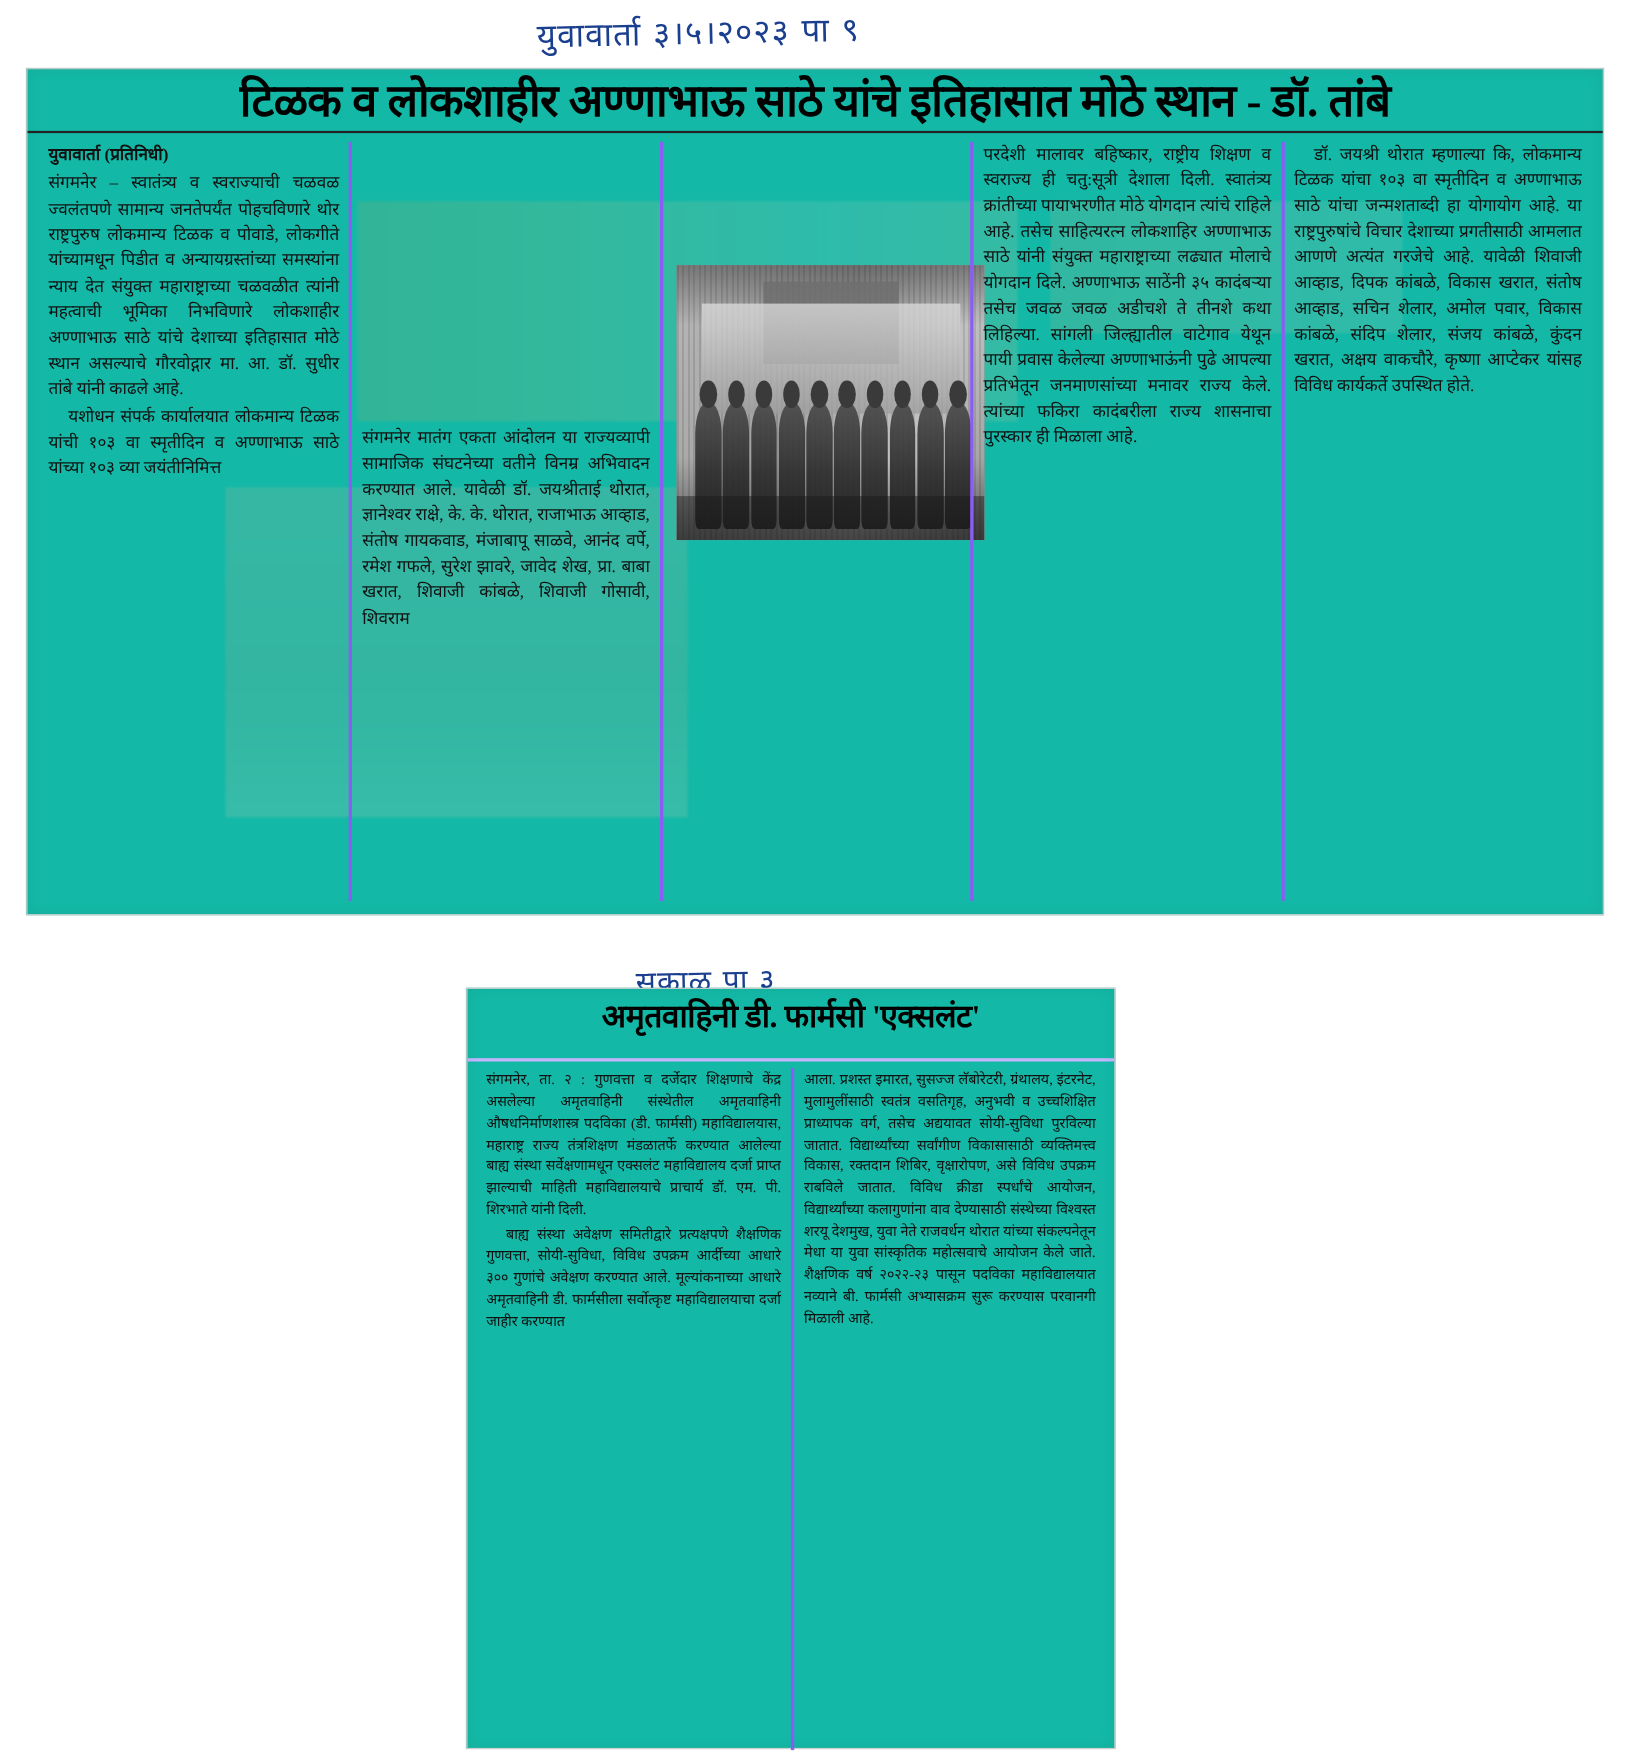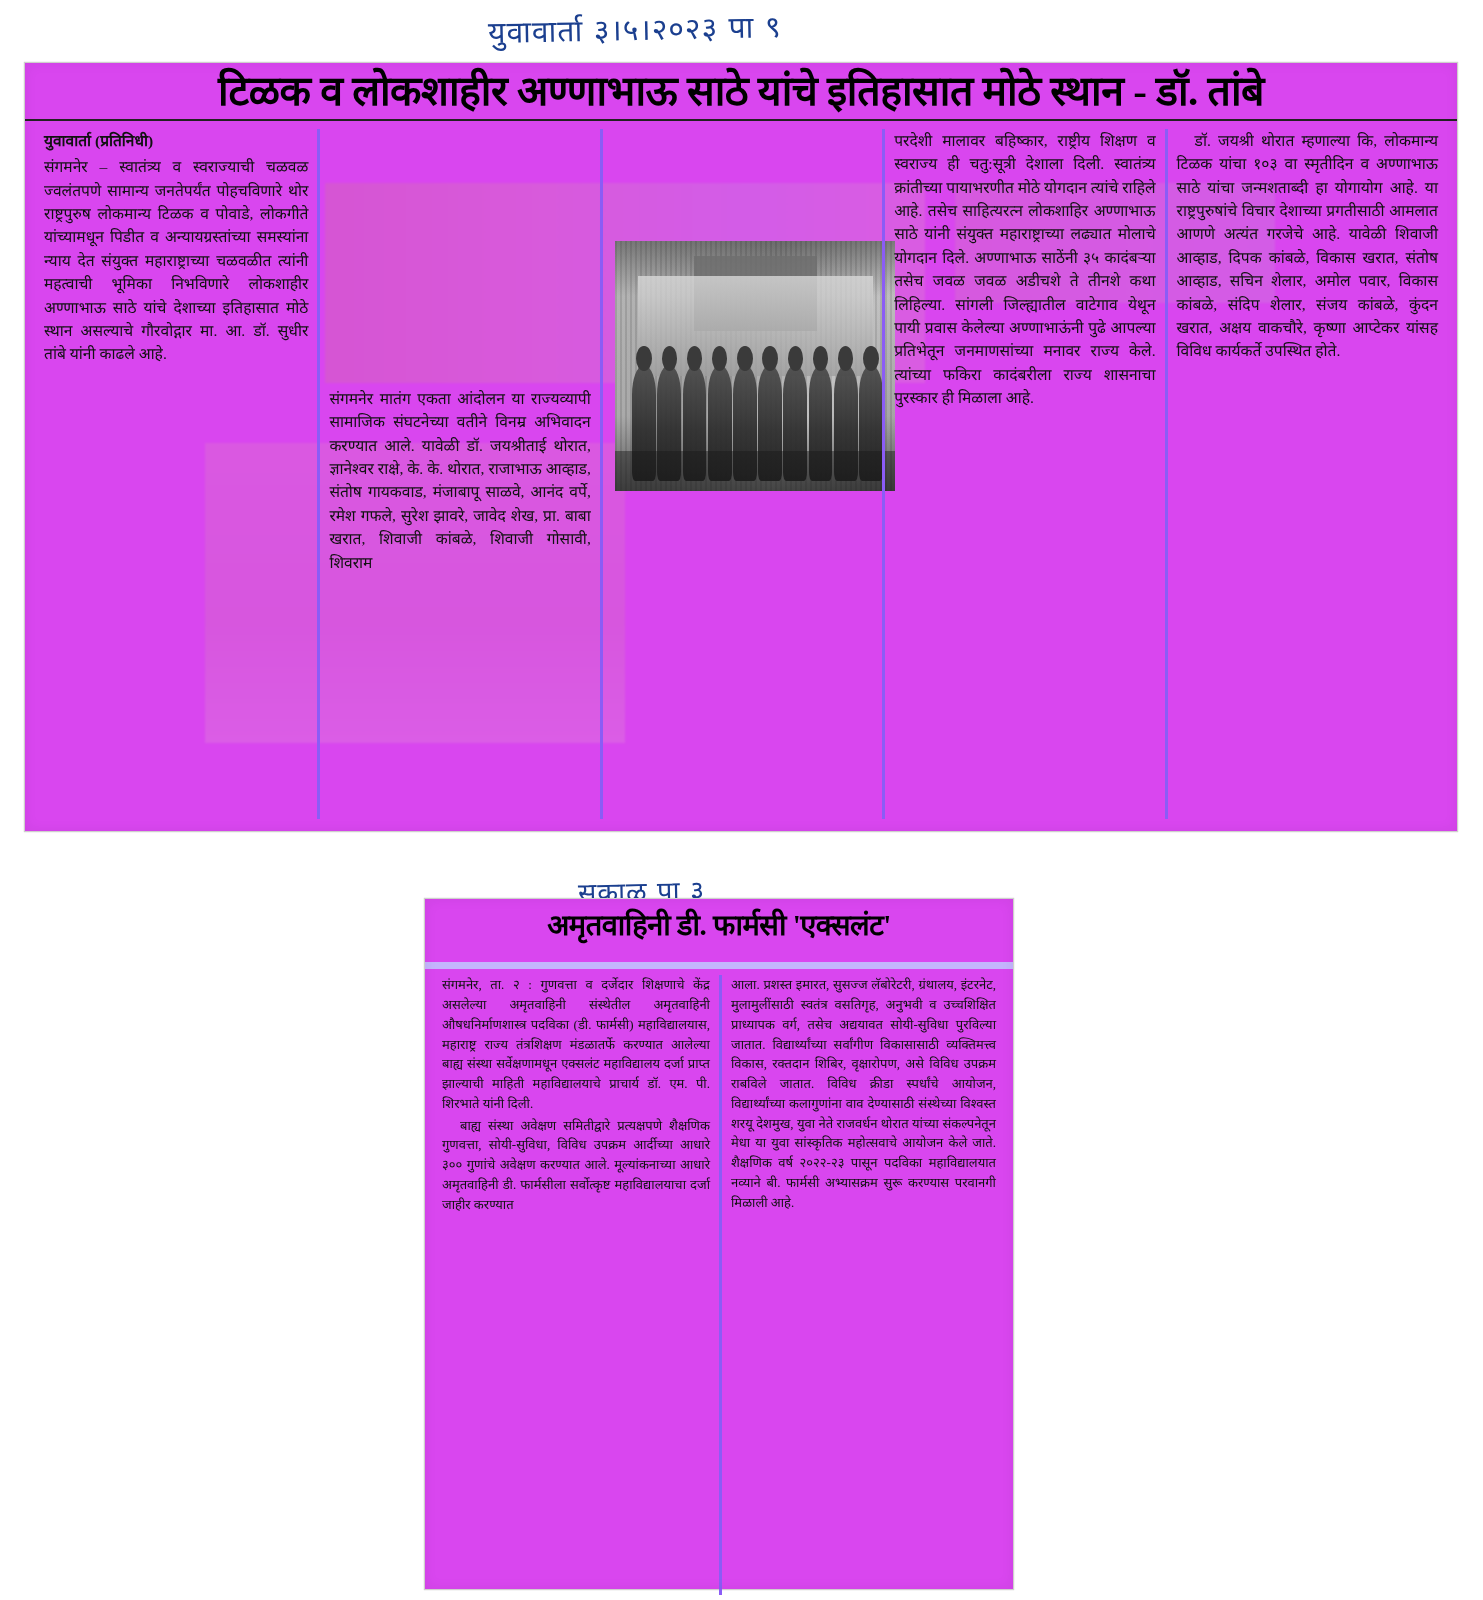--- a/index.html
+++ b/index.html
@@ -25,21 +25,21 @@
     letter-spacing: 1px;
     transform: rotate(-1.2deg);
     white-space: nowrap;
   }
   #hw-top { left: 488px; top: 8px; }
   #hw-mid { left: 578px; top: 872px; font-size: 27px; }
 
   
   .clipping {
     position: absolute;
-    background: #d946ef;
+    background: #14b8a6;
     border: 1px solid #cfcfcc;
     box-shadow: 0 0 1px rgba(0,0,0,0.25);
   }
   #clip-main {
     left: 24px;
     top: 62px;
     width: 1432px;
     height: 768px;
     padding: 0;
   }
@@ -57,21 +57,21 @@
     line-height: 1.12;
     text-align: center;
     padding: 6px 6px 4px 6px;
     letter-spacing: -0.5px;
     border-bottom: 2px solid #222;
     color: #000;
   }
   #clip-main .headline { font-size: 41px; }
   #clip-sub .headline {
     font-size: 29px;
-    border-bottom: 7px solid #c4b5fd;
+    border-bottom: 3px solid #c4b5fd;
     padding: 10px 8px 21px 8px;
   }
 
   .byline {
     font-weight: bold;
     font-size: 15.5px;
     padding: 0 0 3px 0;
   }
 
   .cols {
@@ -204,20 +204,21 @@
   <div class="bleed" id="bleed-2"></div>
   <div class="bleed" id="bleed-3"></div>
 
   <div class="headline">टिळक व लोकशाहीर अण्णाभाऊ साठे यांचे इतिहासात मोठे स्थान - डॉ. तांबे</div>
 
   <div class="cols">
 
     <div class="col">
       <div class="byline">युवावार्ता (प्रतिनिधी)</div>
       <p class="noindent">संगमनेर – स्वातंत्र्य व स्वराज्याची चळवळ ज्वलंतपणे सामान्य जनतेपर्यंत पोहचविणारे थोर राष्ट्रपुरुष लोकमान्य टिळक व पोवाडे, लोकगीते यांच्यामधून पिडीत व अन्यायग्रस्तांच्या समस्यांना न्याय देत संयुक्त महाराष्ट्राच्या चळवळीत त्यांनी महत्वाची भूमिका निभविणारे लोकशाहीर अण्णाभाऊ साठे यांचे देशाच्या इतिहासात मोठे स्थान असल्याचे गौरवोद्गार मा. आ. डॉ. सुधीर तांबे यांनी काढले आहे.</p>
+      <p>यशोधन संपर्क कार्यालयात लोकमान्य टिळक यांची १०३ वा स्मृतीदिन व अण्णाभाऊ साठे यांच्या १०३ व्या जयंतीनिमित्त</p>
     </div>
 
     <div class="col">
       <div class="photo-wrap wide">
         <div class="photo">
           <div class="banner"></div>
           <div class="stage"></div>
           <div class="person" style="left:6%"></div>
           <div class="person" style="left:15%"></div>
           <div class="person" style="left:24%"></div>

